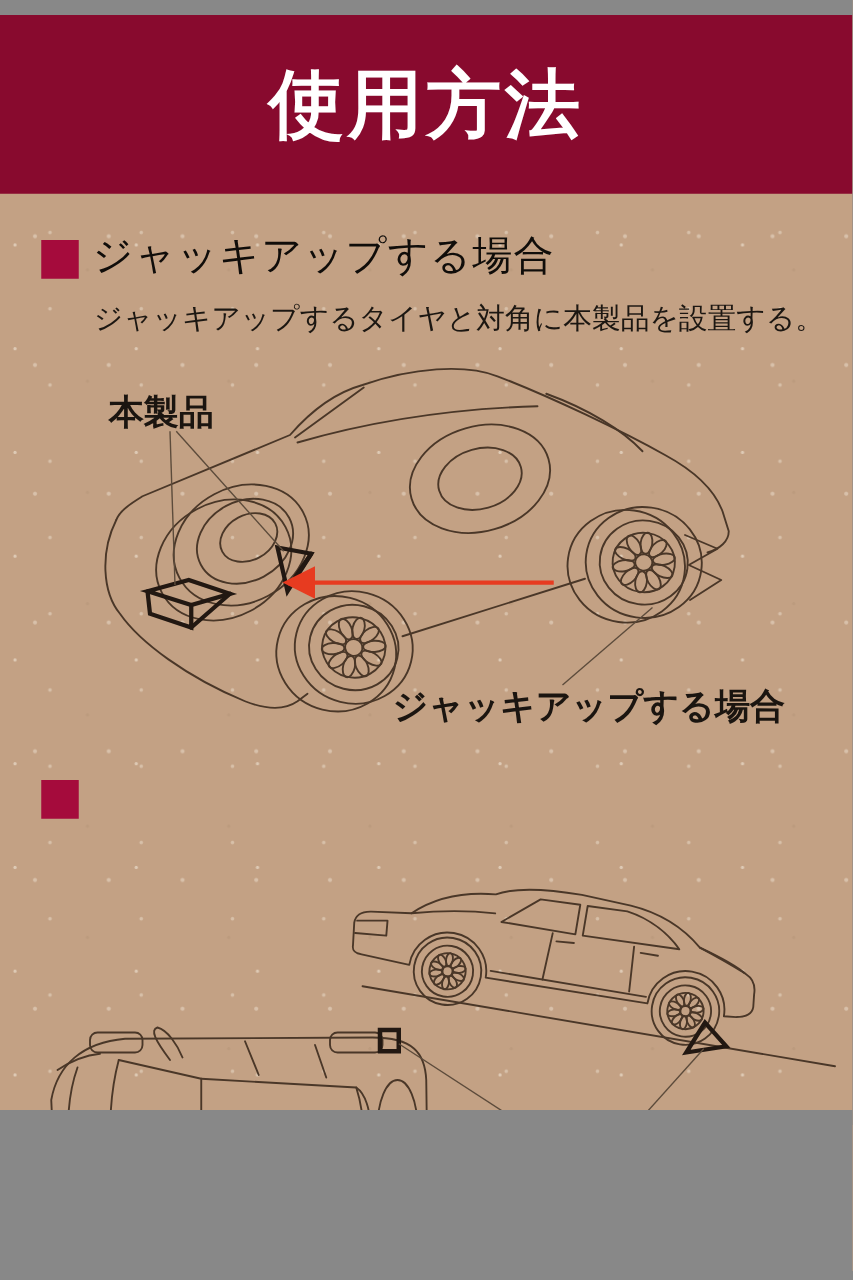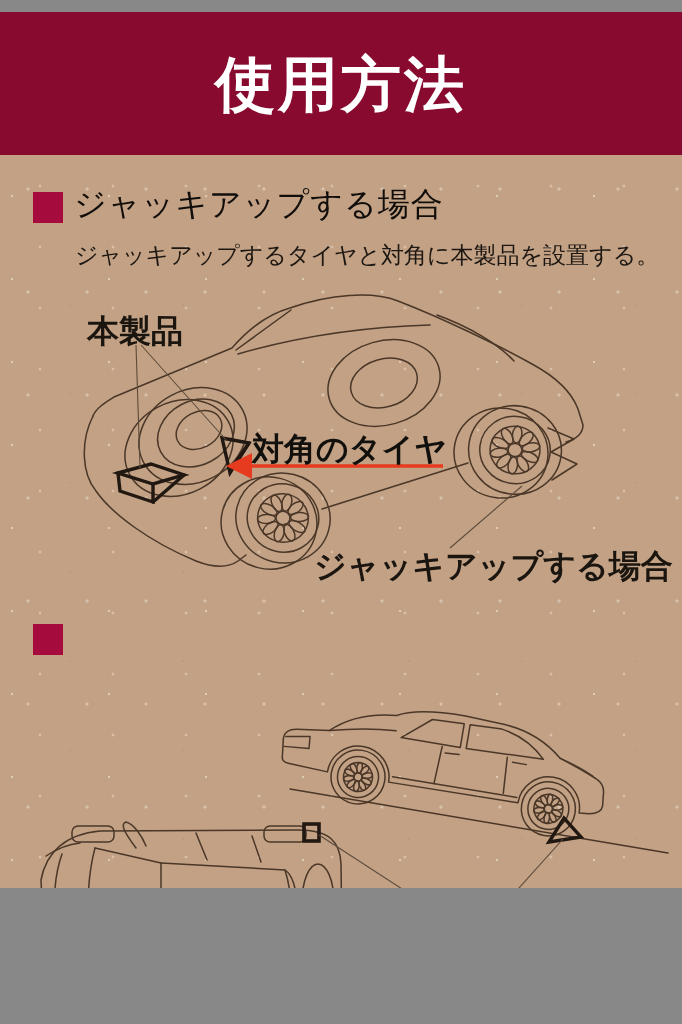--- a/index.html
+++ b/index.html
@@ -25,21 +25,21 @@
     left:0;top:0;width:682px;height:143px;background:var(--banner-bg);
     display:flex;align-items:center;justify-content:center;
   }
   #banner h1{
     margin:0;color:var(--banner-text);font-size:60px;font-weight:900;
     letter-spacing:3px;line-height:1;
   }
   .bullet{width:30px;height:31px;background:var(--bullet);}
   .heading{font-size:32px;font-weight:400;line-height:1.05;letter-spacing:1px;color:#100d0a;white-space:nowrap;}
   .desc{font-size:23px;font-weight:500;line-height:1.15;color:#1c1712;white-space:nowrap;}
-  .dlabel{font-size:32px;font-weight:600;line-height:1.05;color:#1b1510;white-space:nowrap;}
+  .dlabel{font-size:28px;font-weight:600;line-height:1.05;color:#1b1510;white-space:nowrap;}
   .dlabel.bold{font-weight:800;color:#12100d;}
   svg{display:block;}
   .art{stroke:var(--line-art);fill:none;stroke-width:1.5px;stroke-linecap:round;stroke-linejoin:round;}
   .boldart{stroke:var(--chock-line);fill:none;stroke-width:3.4px;stroke-linejoin:miter;stroke-linecap:round;}
   .sq{stroke:var(--chock-line);fill:none;stroke-width:3.6px;}
   .leader{stroke:var(--leader-line);fill:none;stroke-width:1.1px;}
   .arrowline{stroke:var(--arrow-red);fill:none;stroke-width:3.4px;}
   .arrowhead{fill:var(--arrow-red);stroke:none;}
 </style>
 </head>
@@ -176,17 +176,16 @@
       <path class="art" d="M 196,959 L 207,932"></path>
       <path class="art" d="M 252,956 L 261,930"></path>
       <rect x="304" y="812" width="15" height="17" class="sq"></rect>
       <rect x="304" y="951" width="15" height="17" class="sq"></rect>
       <path class="leader" d="M 319,823 L 436,899"></path>
       <path class="leader" d="M 319,958 L 436,907"></path>
     </g>
   </svg>
 
   <div class="abs dlabel" style="left:87px;top:303px;">本製品</div>
-  <div class="abs dlabel bold" style="left:252px;top:421px;">対角のタイヤ</div>
   <div class="abs dlabel" style="left:314px;top:538px;">ジャッキアップする場合</div>
   <div class="abs dlabel" style="left:437px;top:884px;">本製品</div>
 
 </div>
 
 </body></html>

